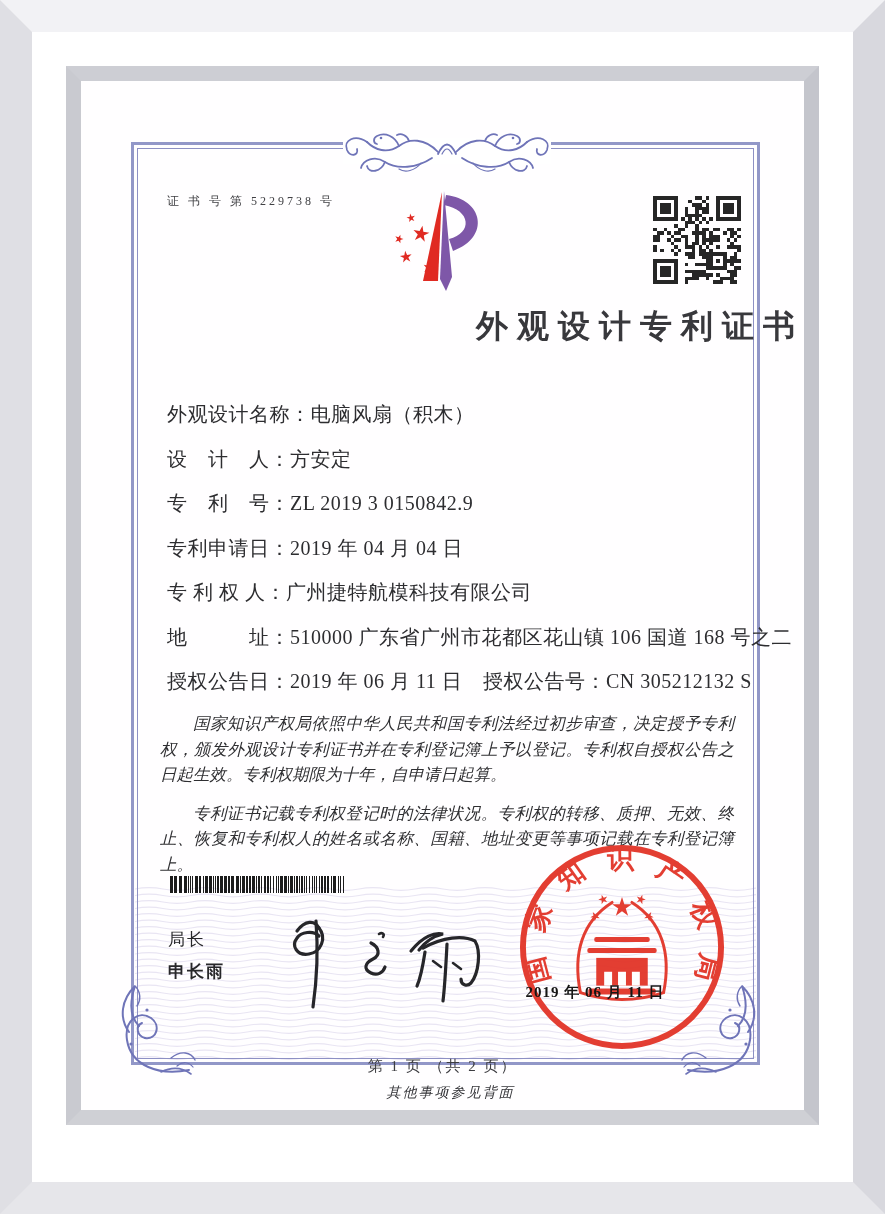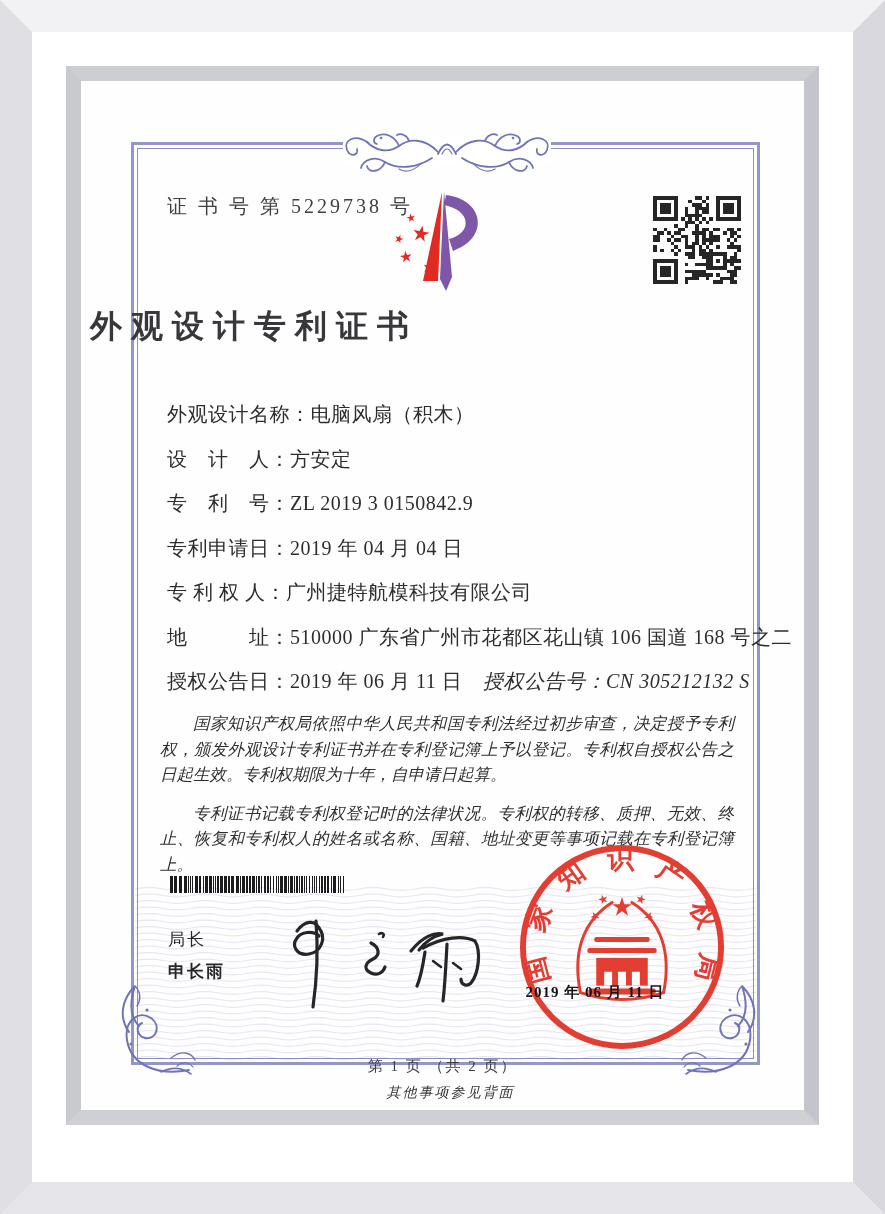--- a/index.html
+++ b/index.html
@@ -17,31 +17,31 @@
   .frame-lip{position:absolute;left:66px;top:66px;right:66px;bottom:89px;border:15px solid;
     border-color:#cdced4 #c4c5cc #cfd0d5 #c9cad0;background:#fdfdfe;}
   .paper{position:absolute;left:81px;top:81px;right:81px;bottom:104px;background:#fffeff;}
 
   
   .cert-border{position:absolute;left:50px;top:61px;right:44px;bottom:45px;
     border:3px solid var(--border-col);}
   .cert-border::after{content:"";position:absolute;inset:3px;border:1px solid #8d90c4;}
 
   .abs{position:absolute}
-  .cert-no{left:86px;top:112px;font-size:20px;letter-spacing:3px;color:#404044;}
+  .cert-no{left:86px;top:112px;font-size:12px;letter-spacing:3px;color:#404044;}
   .logo{left:312px;top:108px;width:104px;height:106px;}
   .qr{left:572px;top:115px;width:88px;height:88px;}
-  .title{left:0;right:0;top:224px;text-align:left;font-size:32px;font-weight:600;
+  .title{left:0;right:0;top:224px;text-align:right;font-size:32px;font-weight:600;
     letter-spacing:9px;padding-left:9px;color:#38383c;}
 
   .field{left:86px;font-size:20px;color:#2d2d30;letter-spacing:.5px;white-space:nowrap;}
   .field .lbl{display:inline-block;min-width:104px;}
   .f0{top:320px}.f1{top:365px}.f2{top:409px}.f3{top:454px}.f4{top:498px}.f5{top:543px}
   .grant{top:587px;}
-  .grant .part2{position:absolute;left:316px;top:0;white-space:nowrap;font-style:italic;}
+  .grant .part2{position:absolute;left:316px;top:0;white-space:nowrap;}
 
   .body-text{left:66px;width:600px;top:617px;font-size:16.5px;line-height:25.5px;
     font-style:italic;color:#2f2f32;text-align:justify;}
   .body-text p{margin:13px;text-indent:2em;}
 
   .waves{left:54px;top:804px;width:621px;height:178px;pointer-events:none;}
   .barcode{left:89px;top:795px;width:178px;height:17px;}
   .signer-title{left:87px;top:847px;font-family:"Liberation Sans","DejaVu Sans",sans-serif;
     font-size:17px;letter-spacing:2px;color:#27272a;font-weight:400;}
   .signer-name{left:87px;top:879px;font-family:"Liberation Sans","DejaVu Sans",sans-serif;

